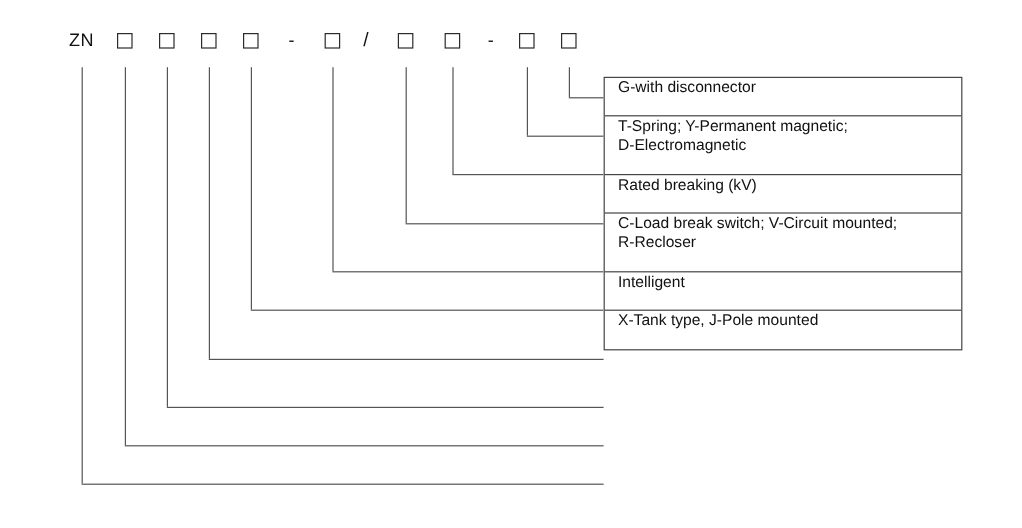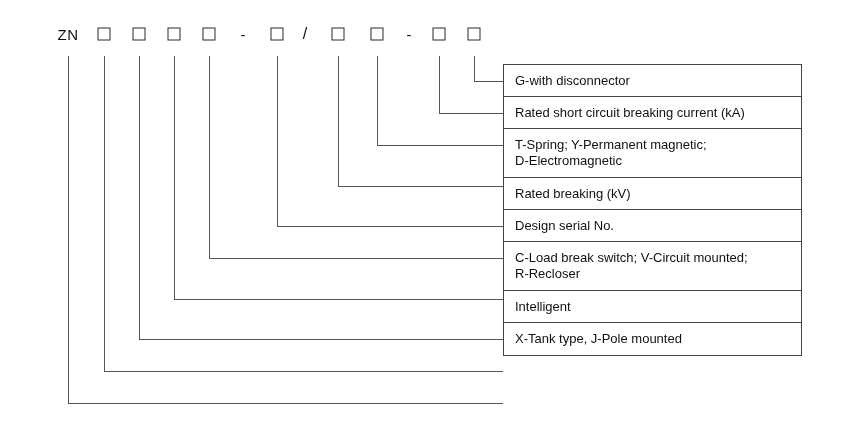--- a/index.html
+++ b/index.html
@@ -35,21 +35,21 @@
   
   .lead-v{position:absolute;width:0;border-left:1.3px solid #555;}
   .lead-h{position:absolute;height:0;border-top:1.3px solid #555;}
 
   
   .boxes{position:absolute;left:503px;top:64px;width:299px;
          border:1.3px solid #444;box-sizing:border-box;background:#fff;}
   .brow{
     border-bottom:1.3px solid #444;
     box-sizing:border-box;
-    display:flex;align-items:center;
+    display:flex;
     padding:0 8px 0 11px;
   }
   .brow:last-child{border-bottom:none;}
   .brow .txt{
     font-size:13px;line-height:16px;color:#111;
     white-space:pre-line;
   }
   .brow.h1{height:32px;}
   .brow.h2{height:49px;}
 </style>
@@ -94,32 +94,26 @@
       <div class="lead-v" style="left: 104px; top: 56px; height: 315.3px;"></div>
       <div class="lead-h" style="left: 104px; top: 371.3px; width: 399px;"></div>
       <div class="lead-v" style="left: 68px; top: 56px; height: 347.3px;"></div>
       <div class="lead-h" style="left: 68px; top: 403.3px; width: 435px;"></div>
     </div>
 
   <div class="boxes" id="boxes">
       <div class="brow h1">
         <span class="txt">G-with disconnector</span>
       </div>
-      <div class="brow h1">
-        <span class="txt">Rated short circuit breaking current (kA)</span>
-      </div>
       <div class="brow h2">
         <span class="txt">T-Spring; Y-Permanent magnetic;
 D-Electromagnetic</span>
       </div>
       <div class="brow h1">
         <span class="txt">Rated breaking (kV)</span>
-      </div>
-      <div class="brow h1">
-        <span class="txt">Design serial No.</span>
       </div>
       <div class="brow h2">
         <span class="txt">C-Load break switch; V-Circuit mounted;
 R-Recloser</span>
       </div>
       <div class="brow h1">
         <span class="txt">Intelligent</span>
       </div>
       <div class="brow h1">
         <span class="txt">X-Tank type, J-Pole mounted</span>

